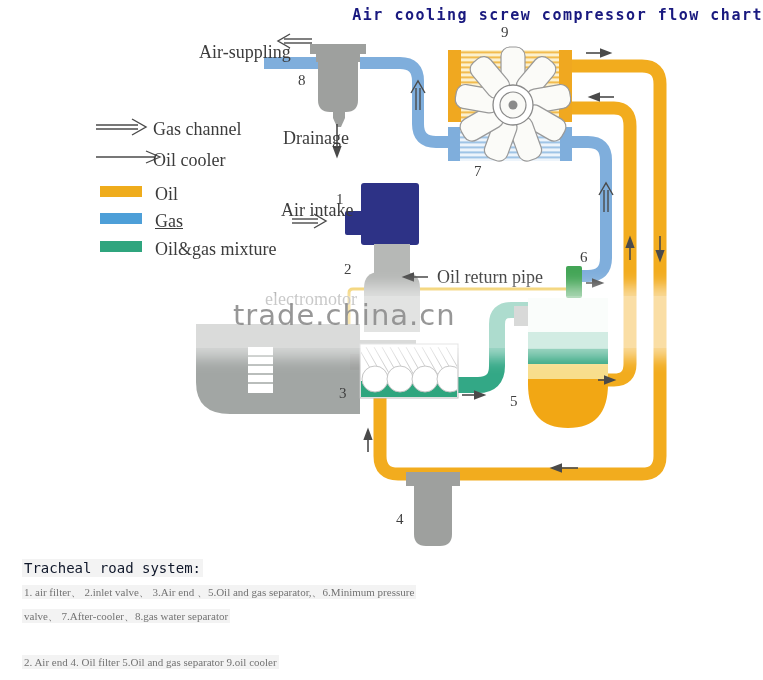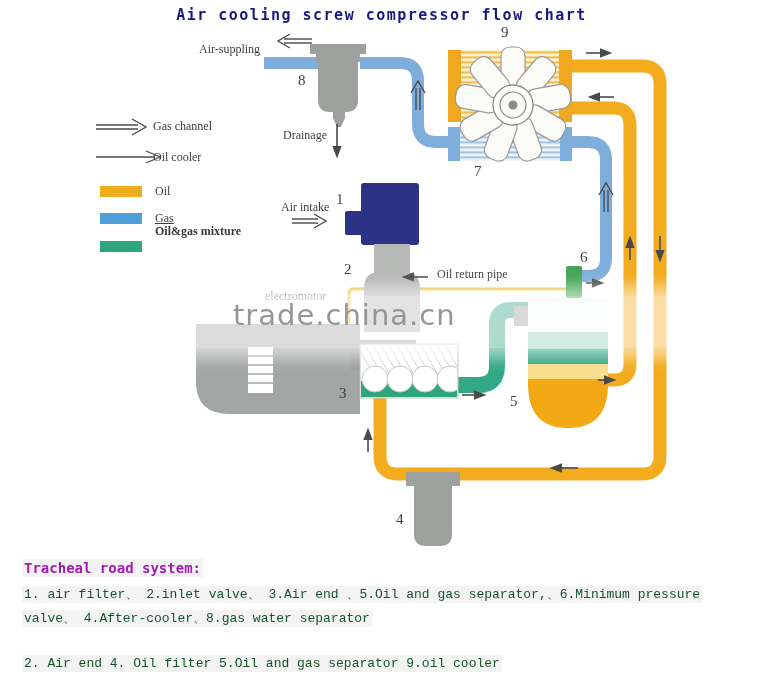--- a/index.html
+++ b/index.html
@@ -1,38 +1,38 @@
 <!DOCTYPE html>
 <html><head>
 <meta charset="utf-8">
 <style>
   html,body{margin:0;padding:0;background:#fff;}
   .stage{position:relative;width:763px;height:680px;background:#ffffff;overflow:hidden;
          font-family:"Liberation Serif", serif;color:#3a3a3a;}
   .abs{position:absolute;}
-  .title{left:0;top:6px;width:763px;text-align:center;
+  .title{left:0;top:6px;width:763px;text-align:right;
          font-family:"DejaVu Sans Mono", monospace;font-weight:bold;font-size:15px;
          letter-spacing:1.5px;color:#19197F;}
-  .lbl{font-size:12px;color:#3c3c3c;white-space:nowrap;}
+  .lbl{font-size:18px;color:#3c3c3c;white-space:nowrap;}
   .lbl-gray{color:#787878;}
   .num{font-size:15px;color:#3f3f3f;font-family:"Liberation Serif", serif;}
   svg{position:absolute;left:0;top:0;}
   
   .bar{position:absolute;width:42px;height:11px;}
   .bar-oil{background:#EFAC1C;}
   .bar-gas{background:#4D9FD8;}
   .bar-mix{background:#2FA57E;}
   
   .wm-band{left:138px;top:296px;width:625px;height:52px;background:rgba(255,255,255,0.60);
            box-shadow:0 0 14px 10px rgba(255,255,255,0.55);}
   .wm-text{left:233px;top:298px;font-family:"DejaVu Sans", sans-serif;font-size:29px;
            color:#8f8f8f;letter-spacing:1px;opacity:.92;}
   
-  .note-h{font-family:"DejaVu Sans Mono", monospace;font-weight:bold;font-size:14px;color:#a21caf;}
-  .note-l{font-family:Liberation Mono, monospace;font-size:13px;color:#14532d;}
+  .note-h{font-family:"DejaVu Sans Mono", monospace;font-weight:normal;font-size:14px;color:#0f172a;}
+  .note-l{font-family:Liberation Serif, serif;font-size:11px;color:#737373;}
   .note-h span,.note-l span{background:#f3f3f3;padding:1px 2px;}
 </style>
 </head>
 <body>
 
 <div class="stage">
 
   <svg width="763" height="680" viewBox="0 0 763 680">
     <defs>
       <marker id="ah" markerWidth="9" markerHeight="8" refX="6.5" refY="3" orient="auto">
@@ -223,21 +223,21 @@
 
   <div class="abs title">Air cooling screw compressor flow chart</div>
 
   <div class="abs lbl" style="left:153px;top:119px;">Gas channel</div>
   <div class="abs lbl" style="left:153px;top:150px;">Oil cooler</div>
   <div class="bar bar-oil" style="left:100px;top:186px;"></div>
   <div class="abs lbl" style="left:155px;top:184px;">Oil</div>
   <div class="bar bar-gas" style="left:100px;top:213px;"></div>
   <div class="abs lbl" style="left:155px;top:211px;text-decoration:underline;">Gas</div>
   <div class="bar bar-mix" style="left:100px;top:241px;"></div>
-  <div class="abs lbl" style="left:155px;top:224px;font-weight:bold;">Oil&amp;gas mixture</div>
+  <div class="abs lbl" style="left:155px;top:239px;">Oil&amp;gas mixture</div>
 
   <div class="abs lbl" style="left:199px;top:42px;">Air-suppling</div>
   <div class="abs lbl" style="left:283px;top:128px;">Drainage</div>
   <div class="abs lbl" style="left:281px;top:200px;">Air intake</div>
   <div class="abs lbl" style="left:437px;top:267px;">Oil return pipe</div>
   <div class="abs lbl lbl-gray" style="left:222px;top:289px;margin-left:43px;">electromotor</div>
 
   <div class="abs num" style="left:501px;top:24px;">9</div>
   <div class="abs num" style="left:298px;top:72px;">8</div>
   <div class="abs num" style="left:474px;top:163px;">7</div>
@@ -246,16 +246,16 @@
   <div class="abs num" style="left:339px;top:385px;">3</div>
   <div class="abs num" style="left:510px;top:393px;">5</div>
   <div class="abs num" style="left:580px;top:249px;">6</div>
   <div class="abs num" style="left:396px;top:511px;">4</div>
 
   <div class="abs wm-band"></div>
   <div class="abs wm-text">trade.china.cn</div>
 
   <div class="abs note-h" style="left:22px;top:560px;"><span>Tracheal road system:</span></div>
   <div class="abs note-l" style="left:22px;top:585px;"><span>1.   air filter、 2.inlet valve、 3.Air end 、5.Oil and gas separator,、6.Minimum pressure</span></div>
-  <div class="abs note-l" style="left:22px;top:609px;"><span>valve、 4.After-cooler、8.gas water separator</span></div>
+  <div class="abs note-l" style="left:22px;top:609px;"><span>valve、 7.After-cooler、8.gas water separator</span></div>
   <div class="abs note-l" style="left:22px;top:656px;"><span>2. Air end 4. Oil filter 5.Oil and gas separator 9.oil cooler</span></div>
 
 </div>
 
 </body></html>

